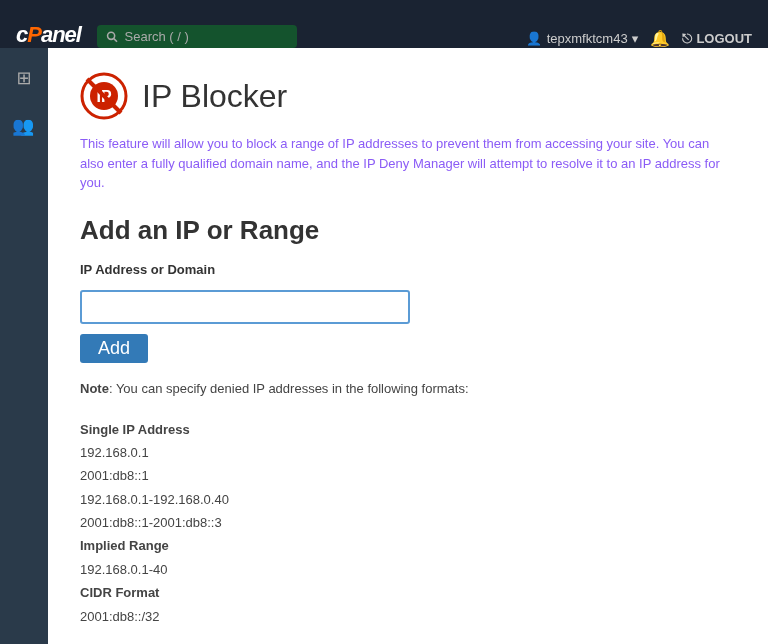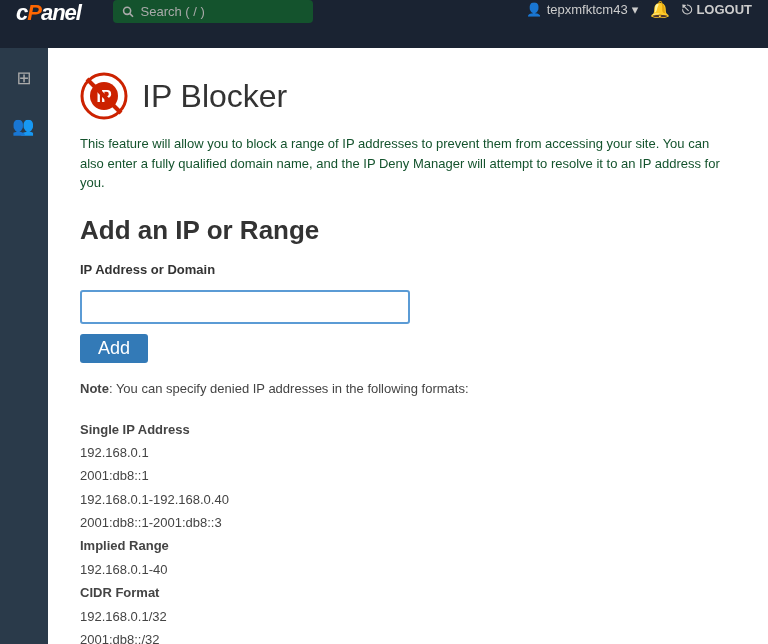--- a/index.html
+++ b/index.html
@@ -3,23 +3,23 @@
   <meta charset="utf-8">
   <style>
     * { box-sizing: border-box; margin: 0; padding: 0; }
     body { font-family: Arial, Helvetica, sans-serif; font-size: 14px; color: #333; background: #f0f0f0; }
 
     
     .topnav {
       background: #1a2332;
       height: 48px;
       display: flex;
-      align-items: flex-start;
+      align-items: flex-end;
       padding: 0 16px;
-      gap: 32px;
+      gap: 16px;
     }
     .topnav-logo {
       color: #fff;
       font-size: 22px;
       font-weight: bold;
       font-style: italic;
       letter-spacing: -1px;
     }
     .topnav-logo span { color: #f60; }
     .topnav-search {
@@ -119,21 +119,21 @@
       height: 48px;
     }
     .page-title {
       font-size: 32px;
       font-weight: normal;
       color: #333;
     }
 
     .description {
       font-size: 13px;
-      color: #14532d;
+      color: #8b5cf6;
       line-height: 1.5;
       margin-bottom: 22px;
       max-width: 700px;
     }
 
     .section-title {
       font-size: 26px;
       font-weight: bold;
       color: #333;
       margin-bottom: 16px;
@@ -270,19 +270,18 @@
       <span class="value">192.168.0.1</span>
       <span class="value">2001:db8::1</span>
 
       <span class="value">192.168.0.1-192.168.0.40</span>
       <span class="value">2001:db8::1-2001:db8::3</span>
 
       <span class="label">Implied Range</span>
       <span class="value">192.168.0.1-40</span>
 
       <span class="label">CIDR Format</span>
-      <span class="value">192.168.0.1/32</span>
       <span class="value">2001:db8::/32</span>
 
     </div>
 
   </main>
 </div>
 
 </body></html>

